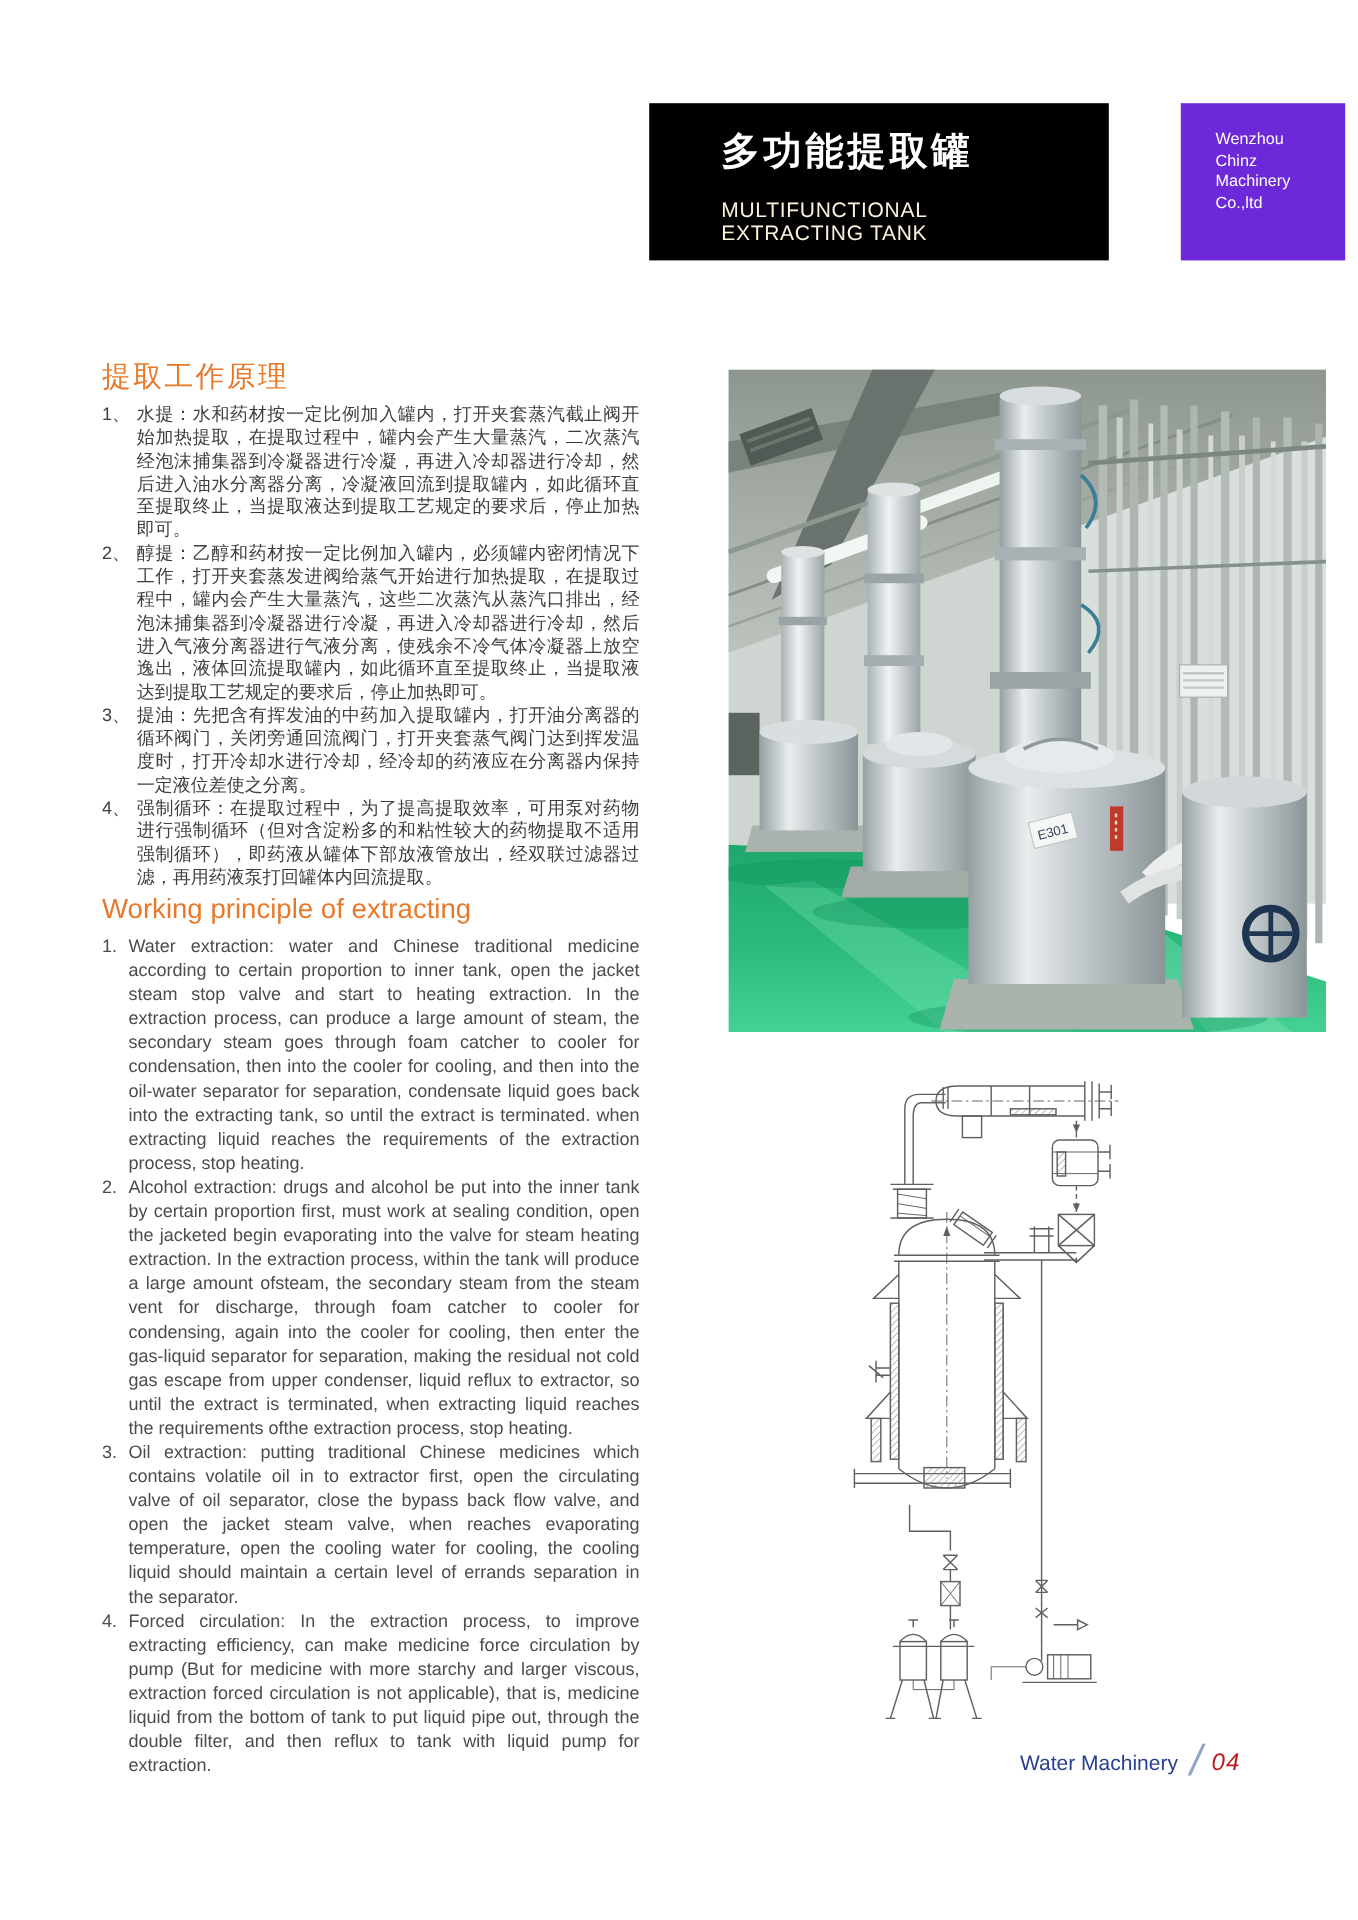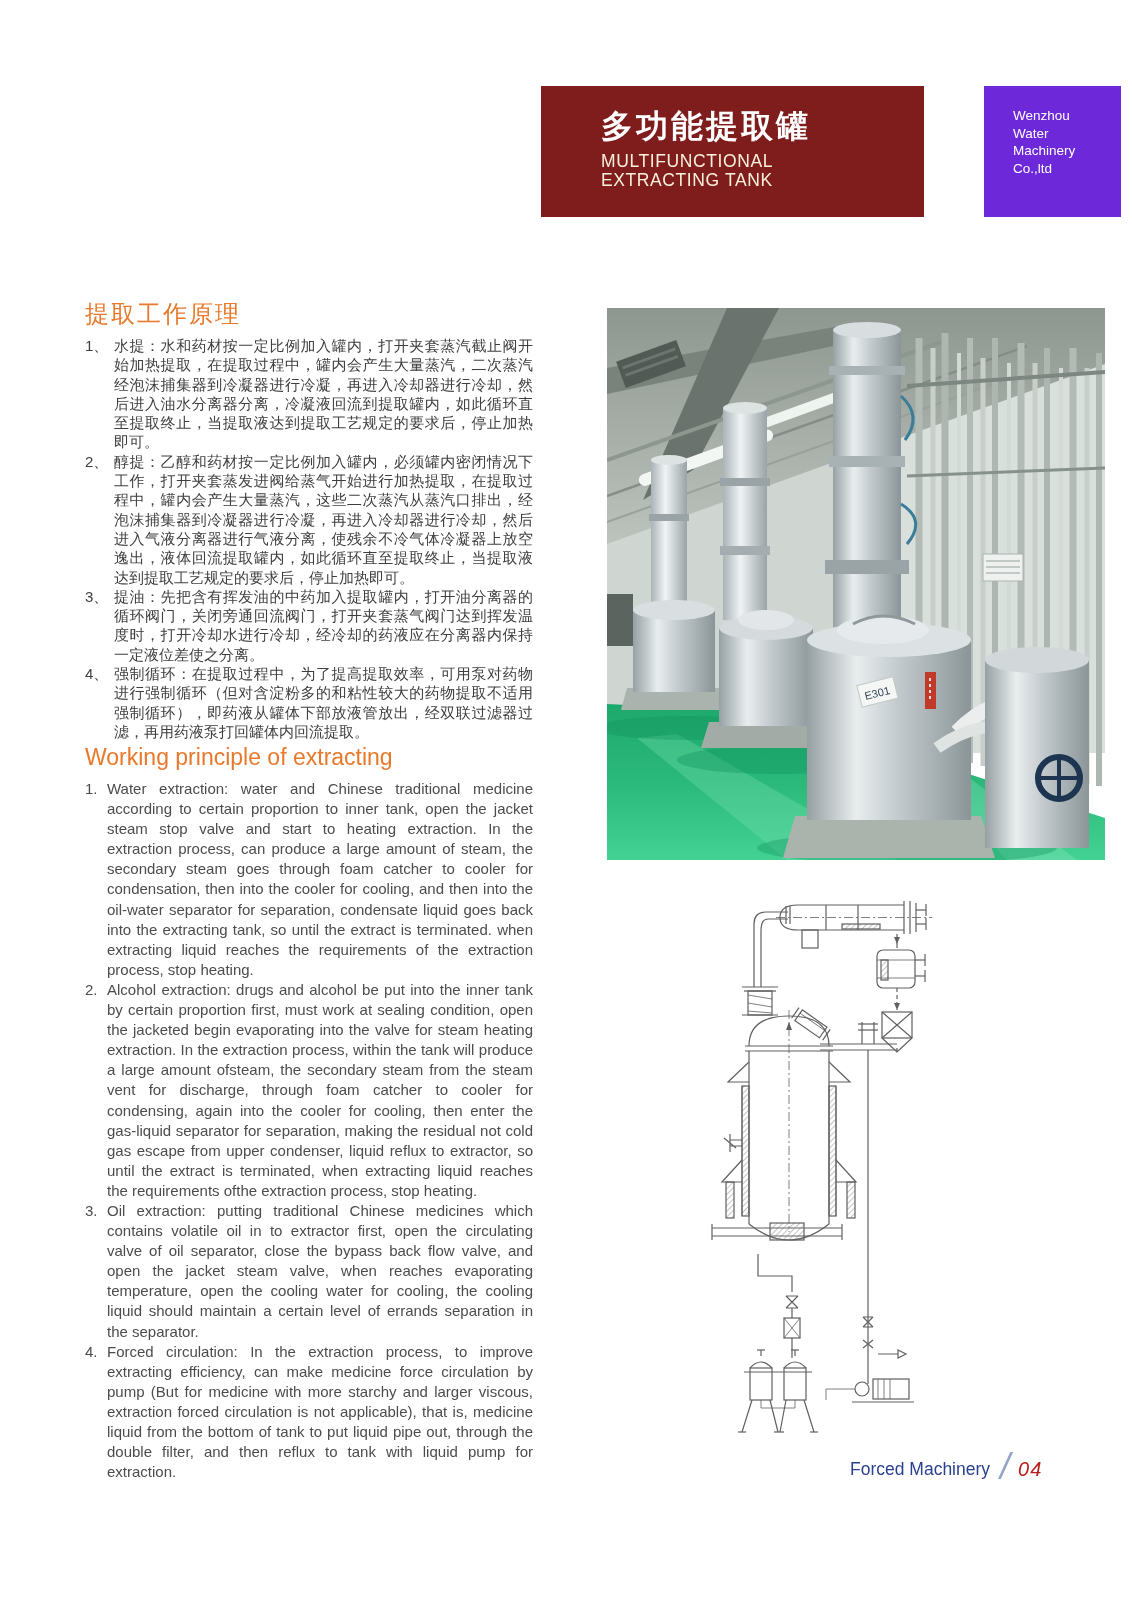--- a/index.html
+++ b/index.html
@@ -1,23 +1,23 @@
 <!DOCTYPE html>
 <html><head>
 <meta charset="utf-8">
 <style>
   html,body{margin:0;padding:0;background:#ffffff;}
   .page{position:relative;width:1132px;height:1600px;background:#ffffff;overflow:hidden;
         font-family:"Liberation Sans",sans-serif;}
 
   
   .hdr-orange{position:absolute;left:541px;top:86px;width:383px;height:131px;
-              background:#7f1d1d;box-sizing:border-box;padding:21px 0 0 60px;}
+              background:#000000;box-sizing:border-box;padding:21px 0 0 60px;}
   .hdr-title-zh{color:#ffffff;font-size:32px;font-weight:bold;letter-spacing:3px;line-height:38px;}
-  .hdr-sub{margin-top:7px;color:#FAF0DB;font-size:17.5px;letter-spacing:.6px;line-height:19px;}
+  .hdr-sub{margin-top:21px;color:#FAF0DB;font-size:17.5px;letter-spacing:.6px;line-height:19px;}
   .hdr-blue{position:absolute;left:984px;top:86px;width:137px;height:131px;
             background:#6d28d9;box-sizing:border-box;padding:21px 0 12px 29px;}
   .hdr-company{color:#ffffff;font-size:13.5px;line-height:17.5px;}
 
   
   .zh-heading{position:absolute;left:85px;top:298px;color:#E8792B;font-size:24px;
               letter-spacing:2px;font-weight:500;}
   .zh-body{position:absolute;left:85px;top:336px;width:448px;color:#3E3E3E;
            font-size:15px;line-height:19.3px;}
   .item{display:flex;}
@@ -50,21 +50,21 @@
   <div class="hdr-orange">
     <div class="hdr-title-zh">多功能提取罐</div>
     <div class="hdr-sub">
       <div>MULTIFUNCTIONAL</div>
       <div>EXTRACTING TANK</div>
     </div>
   </div>
   <div class="hdr-blue">
     <div class="hdr-company">
       <div>Wenzhou</div>
-      <div>Water</div>
+      <div>Chinz</div>
       <div>Machinery</div>
       <div>Co.,ltd</div>
     </div>
   </div>
 
   <div class="zh-heading">提取工作原理</div>
   <div class="zh-body">
     <div class="item">
       <span class="num">1、</span>
       <span class="txt">水提：水和药材按一定比例加入罐内，打开夹套蒸汽截止阀开始加热提取，在提取过程中，罐内会产生大量蒸汽，二次蒸汽经泡沫捕集器到冷凝器进行冷凝，再进入冷却器进行冷却，然后进入油水分离器分离，冷凝液回流到提取罐内，如此循环直至提取终止，当提取液达到提取工艺规定的要求后，停止加热即可。</span>
@@ -350,18 +350,18 @@
       <path d="M176,500 V512"></path>
       <circle cx="170" cy="517" r="7"></circle>
       <rect x="181" y="507" width="36" height="20"></rect>
       <path d="M186,507 V527 M192,507 V527 M198,507 V527" stroke-width="0.8"></path>
       <line x1="160" y1="530" x2="222" y2="530"></line>
       <path d="M163,517 H134 V528" stroke-width="0.8"></path>
     </g>
   </svg>
 
   <div class="footer">
-    <span class="foot-brand">Forced Machinery</span>
+    <span class="foot-brand">Water Machinery</span>
     <span class="foot-divider">/</span>
     <span class="foot-page">04</span>
   </div>
 
 </div>
 
 </body></html>

